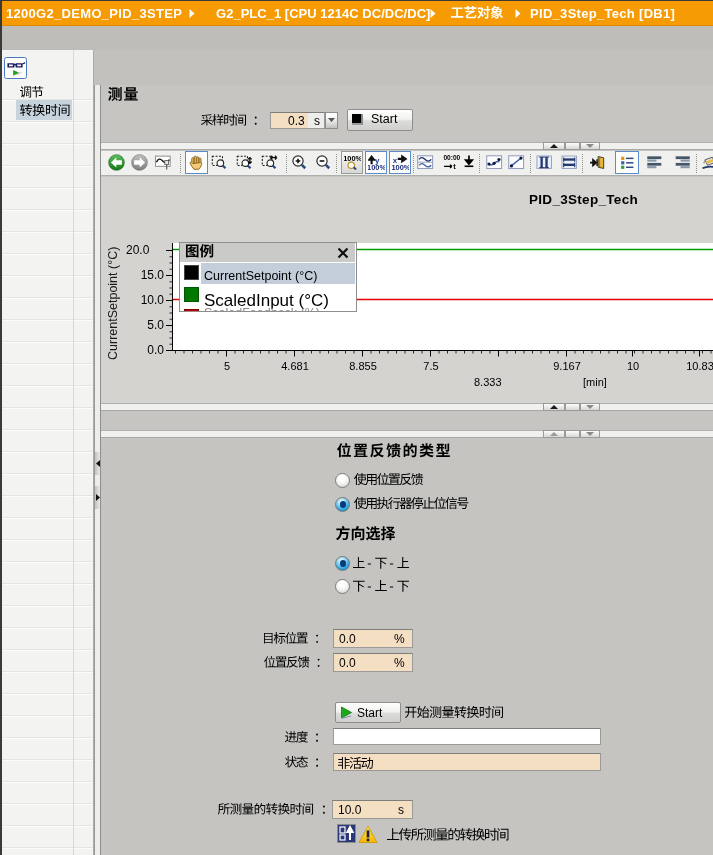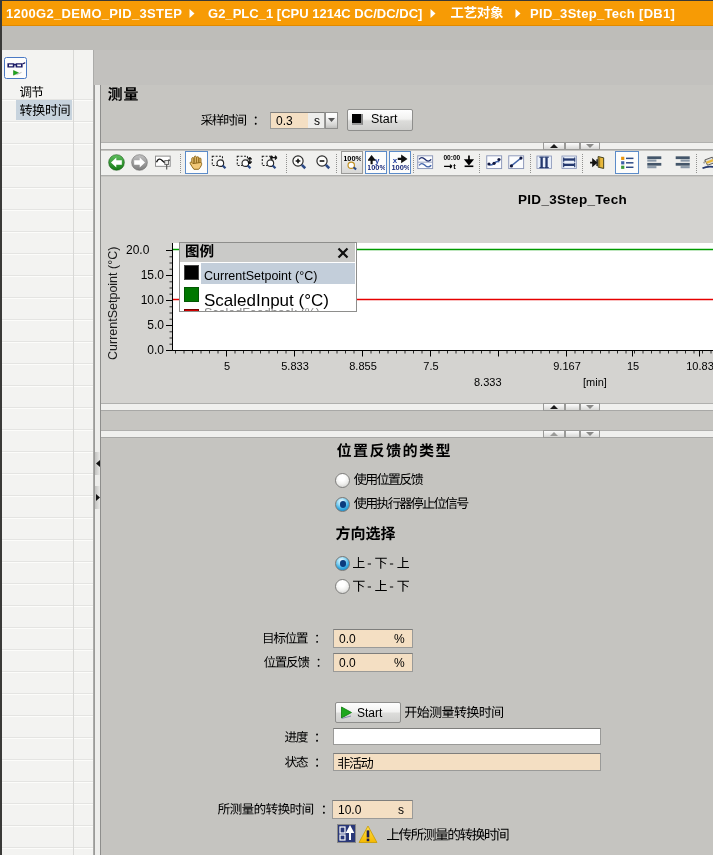--- a/index.html
+++ b/index.html
@@ -10,21 +10,21 @@
 .btn{position:absolute;background:linear-gradient(#FEFEFE,#F2F2F1 45%,#DCDCDA 55%,#CFCFCD);
  border:1px solid #8E8E8C;border-radius:2px}
 .sep{position:absolute;width:1px;border-left:1px dotted #90908E;top:154px;height:19px}
 </style></head><body>
 <div class="abs" style="left:0;top:0;width:713px;height:26px;background:#F79B05;border-top:1px solid #3A3A38"></div>
 <div class="abs" style="left:0;top:25px;width:713px;height:1px;background:#E08A00"></div>
 <div class="lat" style="left:6px;top:6px;font-size:13px;letter-spacing:0.3px;font-weight:bold;color:#fff">1200G2_DEMO_PID_3STEP</div>
 <svg class="abs" style="left:189px;top:9px" width="6" height="9" viewBox="0 0 6 9">
     <path d="M0.5 0 L5.5 4.5 L0.5 9 Z" fill="#fff"></path>
   </svg>
-<div class="lat" style="left:208px;top:6px;font-size:13px;letter-spacing:0.02px;font-weight:bold;color:#fff">G2_PLC_1 [CPU 1214C DC/DC/DC]</div>
+<div class="lat" style="left:216px;top:6px;font-size:13px;letter-spacing:0.02px;font-weight:bold;color:#fff">G2_PLC_1 [CPU 1214C DC/DC/DC]</div>
 <svg class="abs" style="left:430px;top:9px" width="6" height="9" viewBox="0 0 6 9">
     <path d="M0.5 0 L5.5 4.5 L0.5 9 Z" fill="#fff"></path>
   </svg>
 <svg class="t" style="left:450.8px;top:6.4px" width="52.1" height="12.7" viewBox="0.6 -11.5 52.1 12.7">
     <path d="M0.6 -1.4V0.3H12.9V-1.4H7.6V-8.4H12.2V-10.1H1.4V-8.4H5.8V-1.4Z M15.2 -6.8V-5.3H20.1C15.6 -2.8 15.4 -2 15.4 -1.1C15.4 0.1 16.4 0.8 18.5 0.8H23.4C25.2 0.8 25.9 0.3 26.1 -2.2C25.6 -2.3 25 -2.4 24.6 -2.7C24.5 -1 24.2 -0.7 23.5 -0.7H18.3C17.5 -0.7 17.1 -0.9 17.1 -1.3C17.1 -1.8 17.5 -2.4 24.3 -5.8C24.5 -5.8 24.6 -5.9 24.6 -6L23.5 -6.9L23.1 -6.8ZM21.5 -11.5V-10.2H18.4V-11.5H16.7V-10.2H13.9V-8.6H16.7V-7.6H18.4V-8.6H21.5V-7.6H23.2V-8.6H26V-10.2H23.2V-11.5Z M32.9 -5.2C33.5 -4.3 34.1 -3.1 34.3 -2.3L35.7 -3C35.4 -3.8 34.8 -5 34.2 -5.8ZM27.3 -6C28 -5.3 28.9 -4.5 29.7 -3.6C28.9 -2.1 28 -0.9 26.8 -0.1C27.2 0.2 27.7 0.8 28 1.2C29.1 0.3 30.1 -0.9 30.8 -2.3C31.4 -1.6 31.8 -1 32.1 -0.5L33.3 -1.7C32.9 -2.4 32.3 -3.2 31.6 -4C32.2 -5.6 32.6 -7.5 32.8 -9.6L31.7 -9.9L31.4 -9.9H27.3V-8.3H31C30.9 -7.2 30.6 -6.2 30.3 -5.3C29.7 -5.9 29 -6.5 28.4 -7ZM36.4 -11.5V-8.5H33V-6.9H36.4V-0.8C36.4 -0.6 36.3 -0.5 36.1 -0.5C35.8 -0.5 35.1 -0.5 34.4 -0.5C34.6 -0.1 34.8 0.7 34.9 1.2C36 1.2 36.8 1.1 37.3 0.9C37.8 0.6 38 0.1 38 -0.8V-6.9H39.5V-8.5H38V-11.5Z M43.9 -11.5C43.2 -10.4 41.9 -9.2 40.1 -8.3C40.5 -8 41 -7.5 41.2 -7.1L41.7 -7.4V-5.3H43C42.2 -5 41.2 -4.7 40.2 -4.4C40.5 -4.2 40.9 -3.6 41 -3.3C42.2 -3.6 43.4 -4.1 44.4 -4.7C44.6 -4.6 44.9 -4.4 45 -4.3C43.9 -3.6 42.1 -2.9 40.6 -2.6C40.9 -2.3 41.3 -1.8 41.5 -1.5C42.9 -1.9 44.6 -2.6 45.9 -3.5C46 -3.4 46.1 -3.2 46.3 -3C44.9 -2 42.5 -1.1 40.5 -0.6C40.8 -0.3 41.2 0.2 41.4 0.5C43.2 0 45.3 -0.9 46.8 -1.9C46.9 -1.3 46.7 -0.7 46.3 -0.5C46.1 -0.3 45.8 -0.3 45.4 -0.3C45.1 -0.3 44.6 -0.3 44.1 -0.3C44.4 0.1 44.5 0.7 44.5 1.1C45 1.2 45.4 1.2 45.7 1.2C46.4 1.2 46.8 1.1 47.4 0.7C48.3 0.1 48.7 -1.1 48.1 -2.5L48.6 -2.7C49.2 -1.4 50.2 -0 51.6 0.7C51.8 0.3 52.3 -0.4 52.7 -0.7C51.4 -1.2 50.4 -2.3 49.9 -3.4C50.5 -3.7 51.1 -4 51.7 -4.3L50.3 -5.3C49.6 -4.8 48.6 -4.1 47.6 -3.6C47.2 -4.2 46.6 -4.8 45.8 -5.3H51.2V-8.7H48C48.3 -9.1 48.6 -9.6 48.9 -10L47.8 -10.7L47.5 -10.6H45.1L45.5 -11.2ZM44.1 -9.4H46.6C46.5 -9.2 46.3 -8.9 46.1 -8.7H43.4C43.6 -8.9 43.9 -9.2 44.1 -9.4ZM43.2 -7.5H46C45.7 -7.2 45.4 -6.8 45 -6.5H43.2ZM47.6 -7.5H49.6V-6.5H46.8C47.1 -6.8 47.3 -7.2 47.6 -7.5Z" fill="#fff"></path>
   </svg>
 <svg class="abs" style="left:515px;top:9px" width="6" height="9" viewBox="0 0 6 9">
     <path d="M0.5 0 L5.5 4.5 L0.5 9 Z" fill="#fff"></path>
   </svg>
 <div class="lat" style="left:530px;top:6px;font-size:13px;letter-spacing:0.3px;font-weight:bold;color:#fff">PID_3Step_Tech [DB1]</div>
@@ -96,21 +96,21 @@
     <path d="M0 0 L4 3.5 L0 7 Z" fill="#111"></path>
   </svg>
 <div class="abs" style="left:101px;top:85px;width:612px;height:770px;background:#C6C5C1"></div>
 <svg class="t" style="left:107.6px;top:86.6px" width="29.8" height="13.9" viewBox="0.4 -12.6 29.8 13.9">
     <path d="M4.6 -12V-2.1H5.9V-10.7H8.5V-2.2H9.9V-12ZM12.7 -12.5V-0.5C12.7 -0.2 12.6 -0.2 12.4 -0.2C12.2 -0.2 11.5 -0.1 10.7 -0.2C10.9 0.2 11.1 0.9 11.2 1.3C12.3 1.3 13 1.2 13.5 1C13.9 0.8 14.1 0.3 14.1 -0.5V-12.5ZM10.6 -11.4V-2.1H12V-11.4ZM1 -11.3C1.8 -10.8 2.9 -10.2 3.5 -9.7L4.6 -11.1C4 -11.6 2.9 -12.2 2.1 -12.6ZM0.4 -7.3C1.2 -6.9 2.3 -6.2 2.9 -5.7L4 -7.2C3.4 -7.6 2.2 -8.2 1.4 -8.6ZM0.7 0.3 2.3 1.2C2.9 -0.3 3.6 -2 4.1 -3.6L2.6 -4.6C2 -2.8 1.2 -0.9 0.7 0.3ZM6.5 -9.8V-4.1C6.5 -2.4 6.3 -0.8 3.9 0.3C4.2 0.5 4.6 1.1 4.7 1.3C6.1 0.7 6.9 -0.1 7.3 -1.1C8 -0.4 8.7 0.6 9.1 1.2L10.2 0.5C9.9 -0.1 9 -1.1 8.3 -1.8L7.4 -1.2C7.8 -2.2 7.8 -3.1 7.8 -4.1V-9.8Z M20.1 -10H26.4V-9.5H20.1ZM20.1 -11.4H26.4V-10.9H20.1ZM18.4 -12.3V-8.6H28.2V-12.3ZM16.5 -8.1V-6.8H30.2V-8.1ZM19.8 -4H22.4V-3.5H19.8ZM24.2 -4H26.8V-3.5H24.2ZM19.8 -5.4H22.4V-4.9H19.8ZM24.2 -5.4H26.8V-4.9H24.2ZM16.5 -0.3V1H30.2V-0.3H24.2V-0.9H28.8V-2H24.2V-2.5H28.6V-6.4H18.1V-2.5H22.4V-2H17.8V-0.9H22.4V-0.3Z" fill="#000"></path>
   </svg>
 <svg class="t" style="left:200.6px;top:114.0px" width="55.7" height="11.6" viewBox="0.4 -10.6 55.7 11.6">
     <path d="M10.1 -8.7C9.7 -7.7 8.9 -6.4 8.2 -5.6L9 -5.2C9.7 -6 10.4 -7.3 11 -8.3ZM1.8 -7.8C2.3 -7.1 2.8 -6.1 3 -5.5L3.9 -5.9C3.7 -6.5 3.2 -7.5 2.6 -8.2ZM5.2 -8.3C5.6 -7.6 5.9 -6.6 6 -6L6.9 -6.3C6.8 -6.9 6.5 -7.9 6.1 -8.6ZM10.4 -10.4C8.3 -10 4.4 -9.7 1.1 -9.6C1.2 -9.4 1.4 -9 1.4 -8.7C4.7 -8.8 8.6 -9.1 11.2 -9.6ZM0.8 -4.7V-3.8H5.1C3.9 -2.3 2.1 -1 0.4 -0.3C0.7 -0.1 1 0.3 1.1 0.5C2.8 -0.3 4.5 -1.7 5.8 -3.3V1H6.8V-3.3C8 -1.7 9.8 -0.3 11.5 0.5C11.6 0.3 11.9 -0.1 12.2 -0.3C10.5 -1 8.7 -2.4 7.5 -3.8H11.9V-4.7H6.8V-5.9H5.8V-4.7Z M16.9 -10.2C17.3 -9.6 17.7 -8.7 17.9 -8.2L18.8 -8.5C18.6 -9.1 18.1 -9.9 17.7 -10.5ZM21.7 -10.6C21.4 -9.9 20.9 -8.9 20.5 -8.2H16.3V-7.3H19.2V-5.6H16.7V-4.7H19.2V-2.9H15.8V-2H19.2V1H20.1V-2H23.2V-2.9H20.1V-4.7H22.6V-5.6H20.1V-7.3H23V-8.2H21.5C21.8 -8.8 22.3 -9.6 22.6 -10.3ZM13.6 -10.6V-8.2H12V-7.3H13.6C13.2 -5.6 12.5 -3.5 11.7 -2.5C11.9 -2.3 12.1 -1.8 12.2 -1.6C12.7 -2.3 13.2 -3.5 13.6 -4.8V1H14.5V-5.5C14.9 -4.9 15.2 -4.2 15.4 -3.8L16 -4.5C15.8 -4.8 14.9 -6.3 14.5 -6.7V-7.3H15.8V-8.2H14.5V-10.6Z M28.6 -5.7C29.2 -4.7 30.1 -3.4 30.5 -2.6L31.3 -3.1C30.9 -3.9 30 -5.2 29.4 -6.1ZM26.7 -5.1V-2.2H24.5V-5.1ZM26.7 -5.9H24.5V-8.7H26.7ZM23.6 -9.5V-0.3H24.5V-1.3H27.6V-9.5ZM32.2 -10.5V-8.1H28.1V-7.1H32.2V-0.4C32.2 -0.2 32.1 -0.1 31.9 -0.1C31.6 -0.1 30.7 -0.1 29.7 -0.1C29.8 0.2 30 0.6 30 0.9C31.3 0.9 32.1 0.9 32.6 0.7C33 0.6 33.2 0.3 33.2 -0.4V-7.1H34.7V-8.1H33.2V-10.5Z M35 -7.7V1H36V-7.7ZM35.2 -10C35.8 -9.4 36.5 -8.6 36.8 -8.1L37.5 -8.6C37.2 -9.1 36.6 -9.9 36 -10.4ZM38.7 -3.7H41.7V-2H38.7ZM38.7 -6.2H41.7V-4.5H38.7ZM37.8 -7V-1.2H42.6V-7ZM38.3 -9.9V-9H44.4V-0.1C44.4 0 44.4 0.1 44.2 0.1C44.1 0.1 43.5 0.1 43 0.1C43.1 0.3 43.3 0.7 43.3 0.9C44.1 0.9 44.6 0.9 45 0.8C45.3 0.6 45.4 0.4 45.4 -0.1V-9.9Z M55.1 -6.1C55.6 -6.1 56.1 -6.5 56.1 -7.1C56.1 -7.6 55.6 -8 55.1 -8C54.6 -8 54.2 -7.6 54.2 -7.1C54.2 -6.5 54.6 -6.1 55.1 -6.1ZM55.1 0.1C55.6 0.1 56.1 -0.3 56.1 -0.9C56.1 -1.5 55.6 -1.8 55.1 -1.8C54.6 -1.8 54.2 -1.5 54.2 -0.9C54.2 -0.3 54.6 0.1 55.1 0.1Z" fill="#000"></path>
   </svg>
 <div class="field" style="left:270px;top:112px;width:55px;height:17px"></div>
-<div class="lat" style="left:276px;top:114px;font-size:12px">0.3</div>
+<div class="lat" style="left:288px;top:114px;font-size:12px">0.3</div>
 <div class="abs" style="left:308px;top:113px;width:16px;height:15px;background:#EDEDEB"></div>
 <div class="lat" style="left:314px;top:114px;font-size:12px">s</div>
 <div class="abs" style="left:325px;top:112px;width:13px;height:17px;background:linear-gradient(#FDFDFD 20%,#D4D4D2 80%,#BFBFBD);border:1px solid #8E8E8C"></div>
 <svg class="abs" style="left:328px;top:118px" width="7" height="4" viewBox="0 0 7 4">
     <path d="M0 0 h7 l-3.5 4 Z" fill="#555"></path>
   </svg>
 <div class="btn" style="left:347px;top:109px;width:66px;height:22px"></div>
 <div class="abs" style="left:352px;top:114px;width:11px;height:11px;background:#000;border-right:2px solid #888;border-bottom:2px solid #999"></div>
 <div class="lat" style="left:371px;top:112px;font-size:12.5px">Start</div>
 <div class="abs" style="left:101px;top:142px;width:612px;height:8px;background:#F0F0EE;border-top:1px solid #B0B0AE;border-bottom:1px solid #A8A8A6"></div>
@@ -309,21 +309,21 @@
     </g>
   </svg>
 <div class="sep" style="left:696px"></div>
 <svg class="abs" style="left:701px;top:154px" width="17" height="17" viewBox="0 0 16 16">
     <path d="M3.6 5.6 L10.6 3 L13.2 8 L6.2 10.6 Z" fill="#E0E0DC" stroke="#555" stroke-width="0.9"></path>
     <path d="M4.6 7.2 L11.6 4.6 L12.6 6.6 L5.6 9.2 Z" fill="#E8B83C"></path>
     <path d="M3.6 5.6 L2 8.4 L3.4 9.2 Z" fill="#8A8A88"></path>
     <path d="M1.4 13.4 C5 11.6 10 11.6 14.4 12.6" stroke="#24386E" stroke-width="1.6" fill="none"></path>
   </svg>
 <div class="abs" style="left:101px;top:177px;width:612px;height:226px;background:#D4D3D0"></div>
-<div class="lat" style="left:518px;top:192px;width:120px;text-align:left;font-size:13.5px;letter-spacing:0.3px;font-weight:bold">PID_3Step_Tech</div>
+<div class="lat" style="left:518px;top:192px;width:120px;text-align:right;font-size:13.5px;letter-spacing:0.3px;font-weight:bold">PID_3Step_Tech</div>
 <div class="lat" style="left:106px;top:232px;width:14px;font-size:12.5px;color:#1a1a1a;transform-origin:0 0;transform:rotate(-90deg) translate(-128px,0)">CurrentSetpoint (°C)</div>
 <svg class="abs" style="left:101px;top:177px" width="612" height="226" viewBox="0 0 612 226">
 <rect x="72" y="66" width="540" height="107" fill="#fff"></rect>
 <g stroke="#000" stroke-width="1">
 <line x1="71.5" y1="66" x2="71.5" y2="173.5"></line>
 <line x1="71.5" y1="173.5" x2="612" y2="173.5"></line>
 </g>
 <line x1="65" y1="73.5" x2="71.5" y2="73.5" stroke="#000" stroke-width="1"></line>
     <line x1="65" y1="98.5" x2="71.5" y2="98.5" stroke="#000" stroke-width="1"></line>
     <line x1="65" y1="123.5" x2="71.5" y2="123.5" stroke="#000" stroke-width="1"></line>
@@ -420,26 +420,26 @@
     <line x1="610.0" y1="173.5" x2="610.0" y2="176.5" stroke="#000" stroke-width="0.8"></line>
 <line x1="72" y1="72.5" x2="612" y2="72.5" stroke="#009B00" stroke-width="1.6"></line>
 <line x1="72" y1="122.5" x2="612" y2="122.5" stroke="#E60000" stroke-width="1.6"></line>
 </svg>
 <div class="lat" style="left:126px;top:243px;width:38px;font-size:12px">20.0</div>
 <div class="lat" style="left:126px;top:268px;width:38px;text-align:right;font-size:12px">15.0</div>
 <div class="lat" style="left:126px;top:293px;width:38px;text-align:right;font-size:12px">10.0</div>
 <div class="lat" style="left:126px;top:318px;width:38px;text-align:right;font-size:12px">5.0</div>
 <div class="lat" style="left:126px;top:343px;width:38px;text-align:right;font-size:12px">0.0</div>
 <div class="lat" style="left:202px;top:360px;width:50px;text-align:center;font-size:11px">5</div>
-<div class="lat" style="left:270px;top:360px;width:50px;text-align:center;font-size:11px">5.833</div>
+<div class="lat" style="left:270px;top:360px;width:50px;text-align:center;font-size:11px">4.681</div>
 <div class="lat" style="left:338px;top:360px;width:50px;text-align:center;font-size:11px">8.855</div>
 <div class="lat" style="left:406px;top:360px;width:50px;text-align:center;font-size:11px">7.5</div>
 <div class="lat" style="left:474px;top:376px;width:50px;text-align:left;font-size:11px">8.333</div>
 <div class="lat" style="left:542px;top:360px;width:50px;text-align:center;font-size:11px">9.167</div>
-<div class="lat" style="left:608px;top:360px;width:50px;text-align:center;font-size:11px">15</div>
+<div class="lat" style="left:608px;top:360px;width:50px;text-align:center;font-size:11px">10</div>
 <div class="lat" style="left:675px;top:360px;width:50px;text-align:center;font-size:11px">10.83</div>
 <div class="lat" style="left:583px;top:376px;font-size:11px">[min]</div>
 <div class="abs" style="left:179px;top:242px;width:178px;height:70px;background:#fff;border:1px solid #8E8E8C;overflow:hidden">
 <div class="abs" style="left:0;top:0;width:175px;height:19px;background:#CACAC8"></div>
 <svg class="abs" style="left:157px;top:4px" width="12" height="12" viewBox="0 0 12 12">
       <path d="M1.5 1.5 L10.5 10.5 M10.5 1.5 L1.5 10.5" stroke="#111" stroke-width="2.2"></path>
     </svg>
 <div class="abs" style="left:21px;top:20px;width:154px;height:21px;background:#C3CEDA"></div>
 <div class="abs" style="left:4px;top:22px;width:15px;height:15px;background:#000;border:1px solid #444"></div>
 <div class="lat" style="left:24px;top:26px;font-size:12.5px">CurrentSetpoint (°C)</div>

